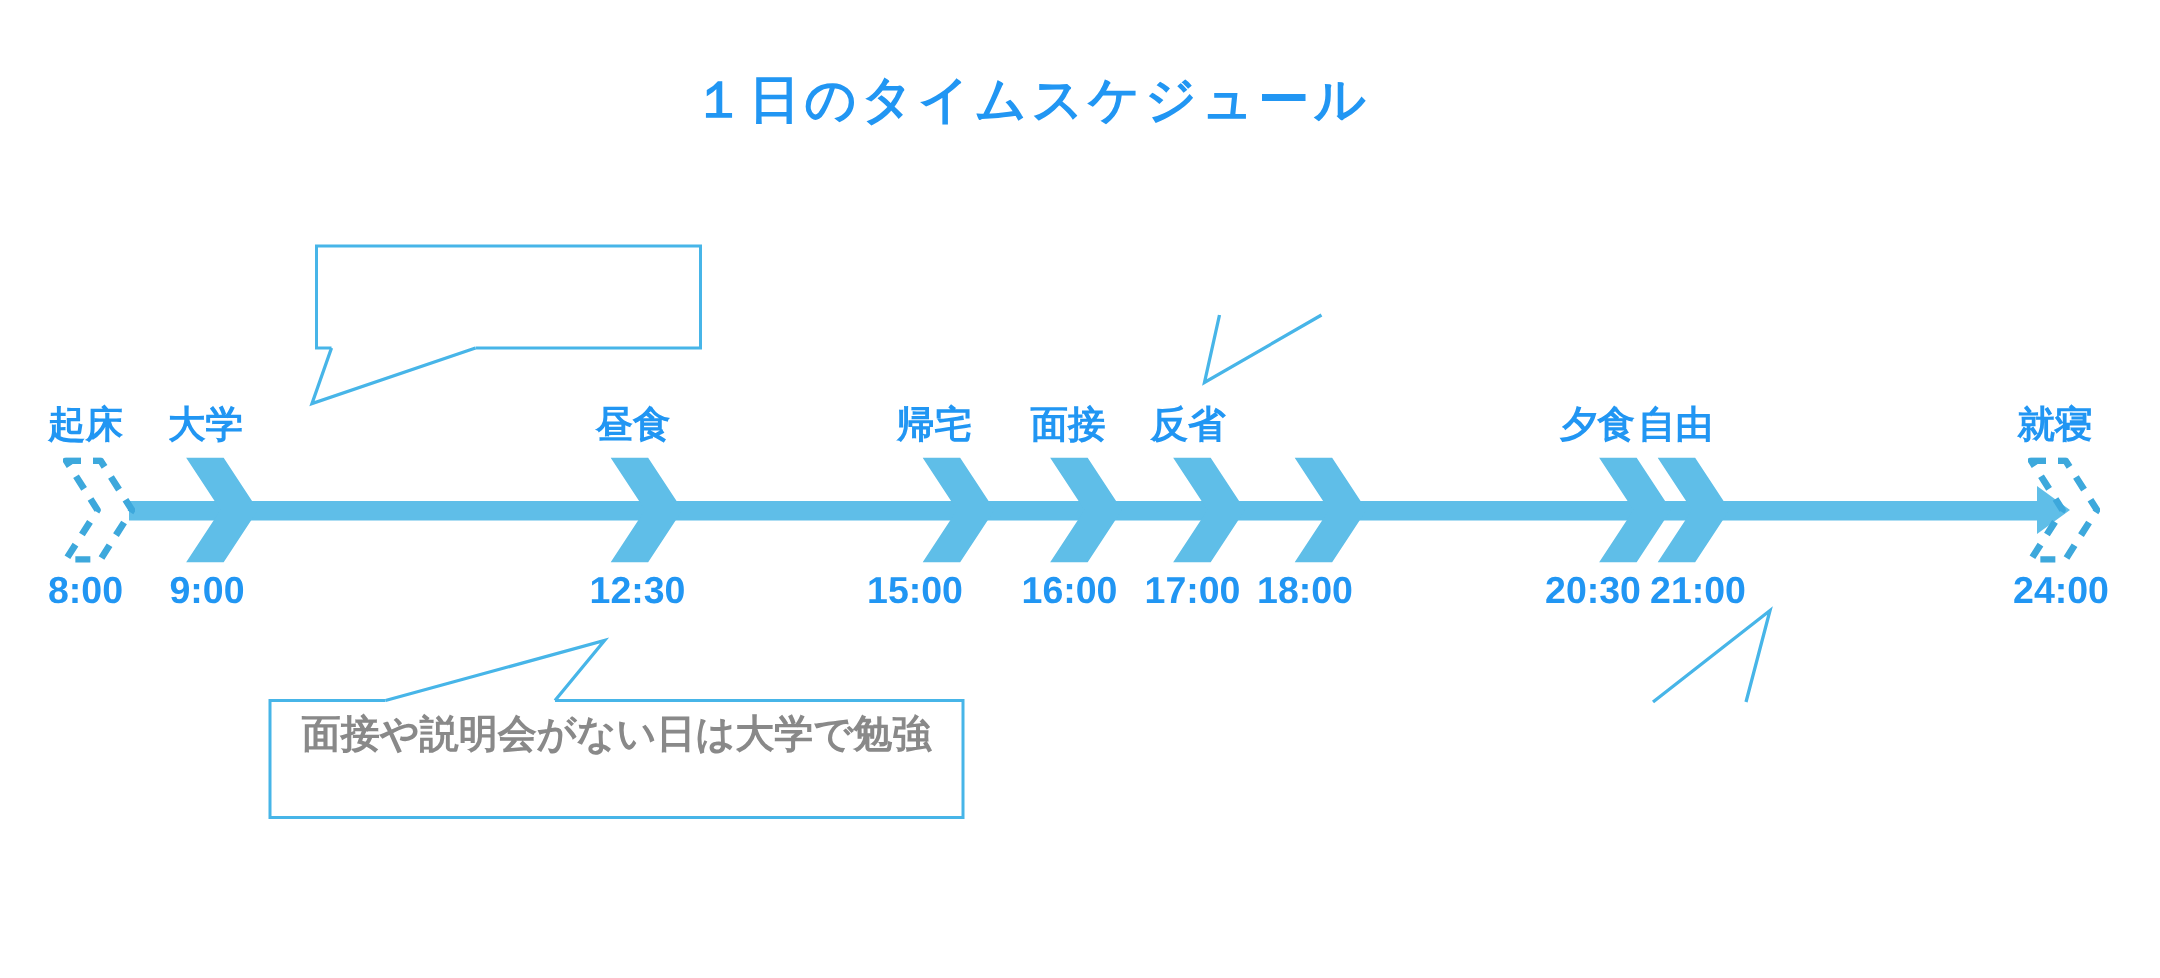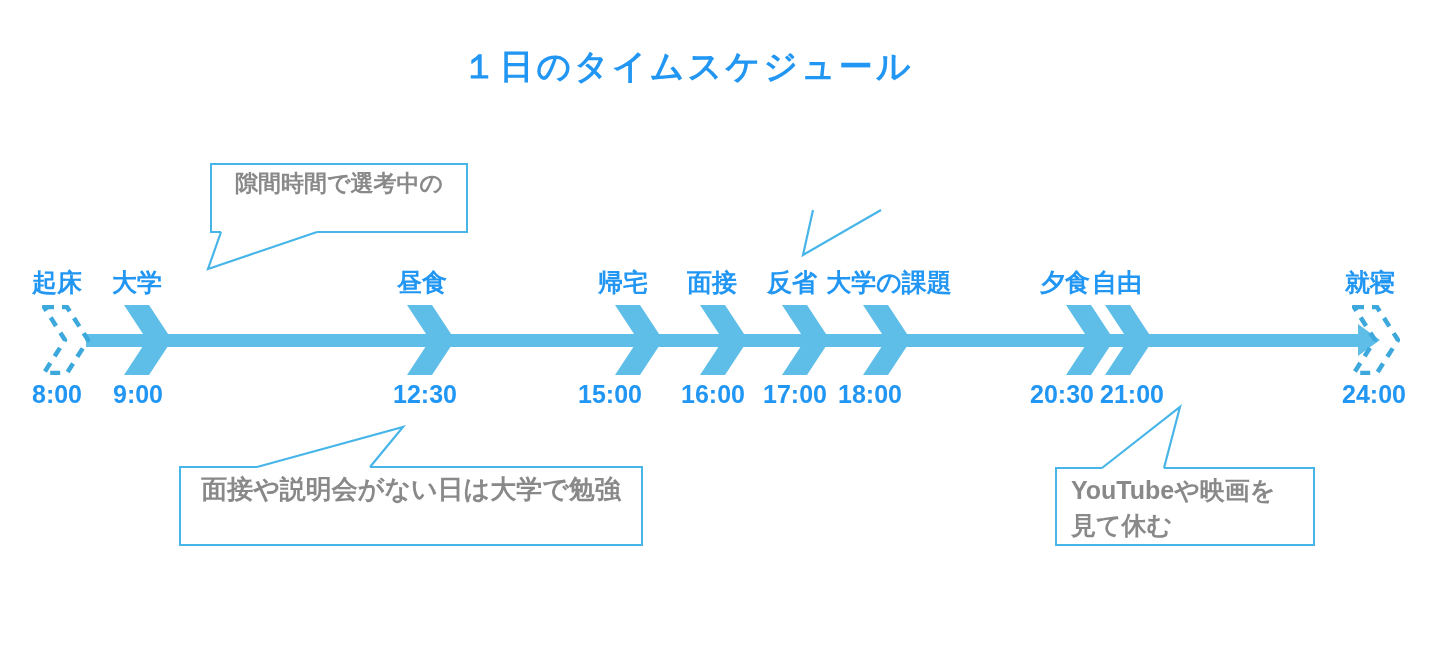--- a/index.html
+++ b/index.html
@@ -71,38 +71,36 @@
   <svg class="chev" style="left:1352px" viewBox="0 0 48 70">
       <polygon class="dashed" points="2,2 25,2 46,35 25,68 2,68 23,35"></polygon>
     </svg>
 
   <div class="evt-label" style="left:57px">起床</div>
   <div class="evt-label" style="left:137px">大学</div>
   <div class="evt-label" style="left:422px">昼食</div>
   <div class="evt-label" style="left:623px">帰宅</div>
   <div class="evt-label" style="left:712px">面接</div>
   <div class="evt-label" style="left:792px">反省</div>
-  <div class="evt-label" style="left:889px">大学の課題</div>
   <div class="evt-label" style="left:1065px">夕食</div>
   <div class="evt-label" style="left:1117px">自由</div>
   <div class="evt-label" style="left:1370px">就寝</div>
 
   <div class="evt-time" style="left:57px">8:00</div>
   <div class="evt-time" style="left:138px">9:00</div>
   <div class="evt-time" style="left:425px">12:30</div>
   <div class="evt-time" style="left:610px">15:00</div>
   <div class="evt-time" style="left:713px">16:00</div>
   <div class="evt-time" style="left:795px">17:00</div>
   <div class="evt-time" style="left:870px">18:00</div>
   <div class="evt-time" style="left:1062px">20:30</div>
   <div class="evt-time" style="left:1132px">21:00</div>
   <div class="evt-time" style="left:1374px">24:00</div>
 
   <div class="callout" id="callout-1">
-    <div>隙間時間で選考中の</div>
   </div>
   <svg class="tail" style="left:200px;top:228px" width="130" height="46">
     <rect x="21" y="2" width="96" height="5"></rect>
     <polygon points="21,4 117,4 8,41"></polygon>
     <polyline points="21,4 8,41 117,4"></polyline>
   </svg>
 
   <svg class="tail" style="left:790px;top:206px" width="105" height="55">
     <rect x="23" y="1" width="68" height="5"></rect>
     <polygon points="23,4 91,4 13,49"></polygon>
@@ -111,23 +109,19 @@
 
   <div class="callout" id="callout-3">
     <div>面接や説明会がない日は大学で勉強</div>
   </div>
   <svg class="tail" style="left:248px;top:422px" width="165" height="50">
     <rect x="9" y="43" width="113" height="6"></rect>
     <polygon points="9,45 122,45 155,5"></polygon>
     <polyline points="9,45 155,5 122,45"></polyline>
   </svg>
 
-  <div class="callout" id="callout-4">
-    <div>YouTubeや映画を</div>
-    <div>見て休む</div>
-  </div>
   <svg class="tail" style="left:1092px;top:402px" width="95" height="70">
     <rect x="10" y="64" width="62" height="6"></rect>
     <polygon points="10,66 72,66 88,5"></polygon>
     <polyline points="10,66 88,5 72,66"></polyline>
   </svg>
 
 </div>
 
 </body></html>

